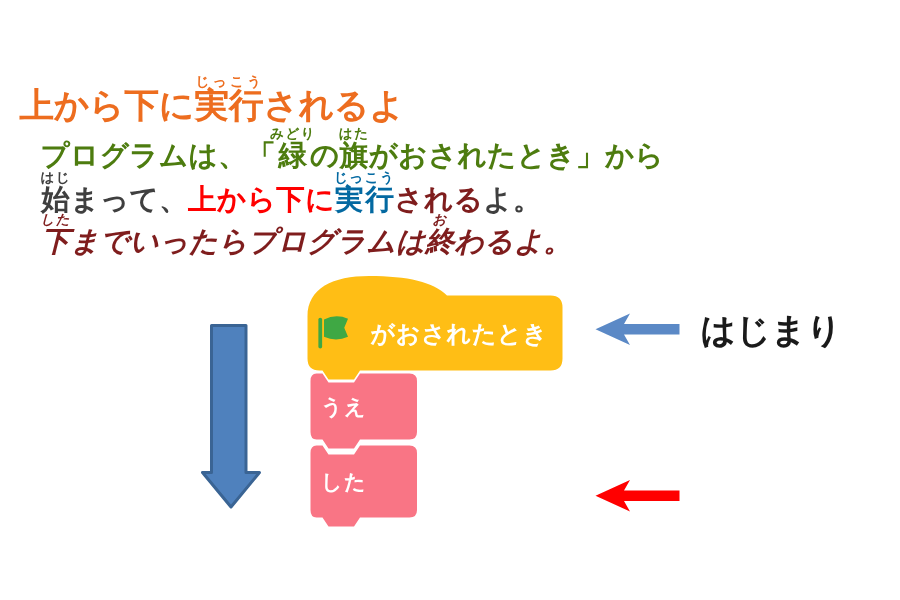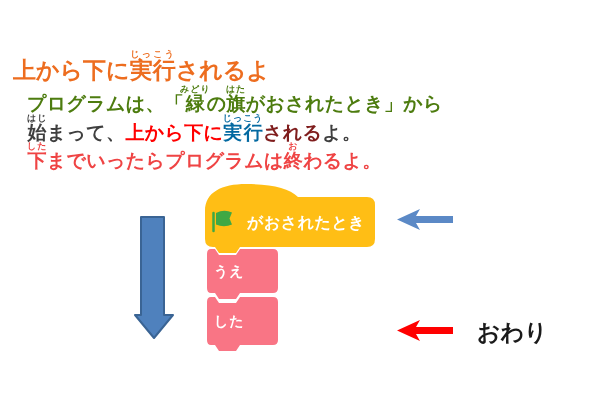--- a/index.html
+++ b/index.html
@@ -33,21 +33,21 @@
 </head>
 <body>
 
 <div class="slide">
 
   <h1 class="page-title" style="color: rgb(237, 109, 31);"><span>上から下に</span><ruby>実行<rt>じっこう</rt></ruby><span>されるよ</span></h1>
 
   <div>
     <div class="body-line line1" style="color: #4d7c0f;"><span>プログラムは、「</span><ruby>緑<rt>みどり</rt></ruby><span>の</span><ruby>旗<rt>はた</rt></ruby><span>がおされたとき」から</span></div>
     <div class="body-line line2" style="color: rgb(63, 63, 63);"><ruby>始<rt>はじ</rt></ruby><span>まって、</span><span style="color: rgb(255, 0, 0);">上から下に</span><ruby style="color: #0369a1;">実行<rt>じっこう</rt></ruby><span style="color: #7f1d1d;">される</span><span>よ。</span></div>
-    <div class="body-line line3" style="color: #ef4444;"><ruby>下<rt>した</rt></ruby><span>までいったらプログラムは</span><ruby>終<rt>お</rt></ruby><span>わるよ。</span></div>
+    <div class="body-line line3" style="color: #7f1d1d; font-style: italic;"><ruby>下<rt>した</rt></ruby><span>までいったらプログラムは</span><ruby>終<rt>お</rt></ruby><span>わるよ。</span></div>
   </div>
 
   <svg class="down-arrow-svg" width="48" height="135" viewBox="0 0 48 135">
     <polygon points="11,7 34,7 34,105 43,105 24,128 5,105 11,105" stroke-width="2" stroke-linejoin="round" fill="#4F81BD" stroke="#3A6494"></polygon>
   </svg>
 
   <svg class="blocks-svg" width="185" height="180" viewBox="0 0 185 180">
 
     <path d="M11,69 H15 L19,75 H36 L40,69 H73 Q78,69 78,74 V108 Q78,113 73,113 H40 L36,119 H19 L15,113 H11 Q7,113 7,108 V74 Q7,69 11,69 Z" fill="#F97585"></path>
     <text x="14" y="96" font-size="14" font-weight="bold" letter-spacing="1" fill="#FFFFFF">うえ</text>
@@ -59,19 +59,19 @@
     <g>
       <path d="M13.5,33 V51" fill="none" stroke-width="2.5" stroke-linecap="round" stroke="#3FA844"></path>
       <path d="M16,33 Q24,29 32,32.5 L29.5,38.5 L32,44.5 Q24,48 16,44.5 Z" fill="#3FA844"></path>
     </g>
     <text x="47" y="48" font-size="16" font-weight="bold" letter-spacing="0.5" fill="#FFFFFF">がおされたとき</text>
   </svg>
 
   <svg class="start-arrow-svg" width="62" height="30" viewBox="0 0 62 30">
     <polygon points="2,13.5 25,3 21,10 58,10 58,17 21,17 25,24" fill="#5B89C6"></polygon>
   </svg>
+  <div class="annot-label start-label">はじまり</div>
 
   <svg class="end-arrow-svg" width="62" height="30" viewBox="0 0 62 30">
     <polygon points="2,13.5 25,3 21,10 58,10 58,17 21,17 25,24" fill="#FF0000"></polygon>
   </svg>
-  <div class="annot-label end-label">おわり</div>
 
 </div>
 
 </body></html>

